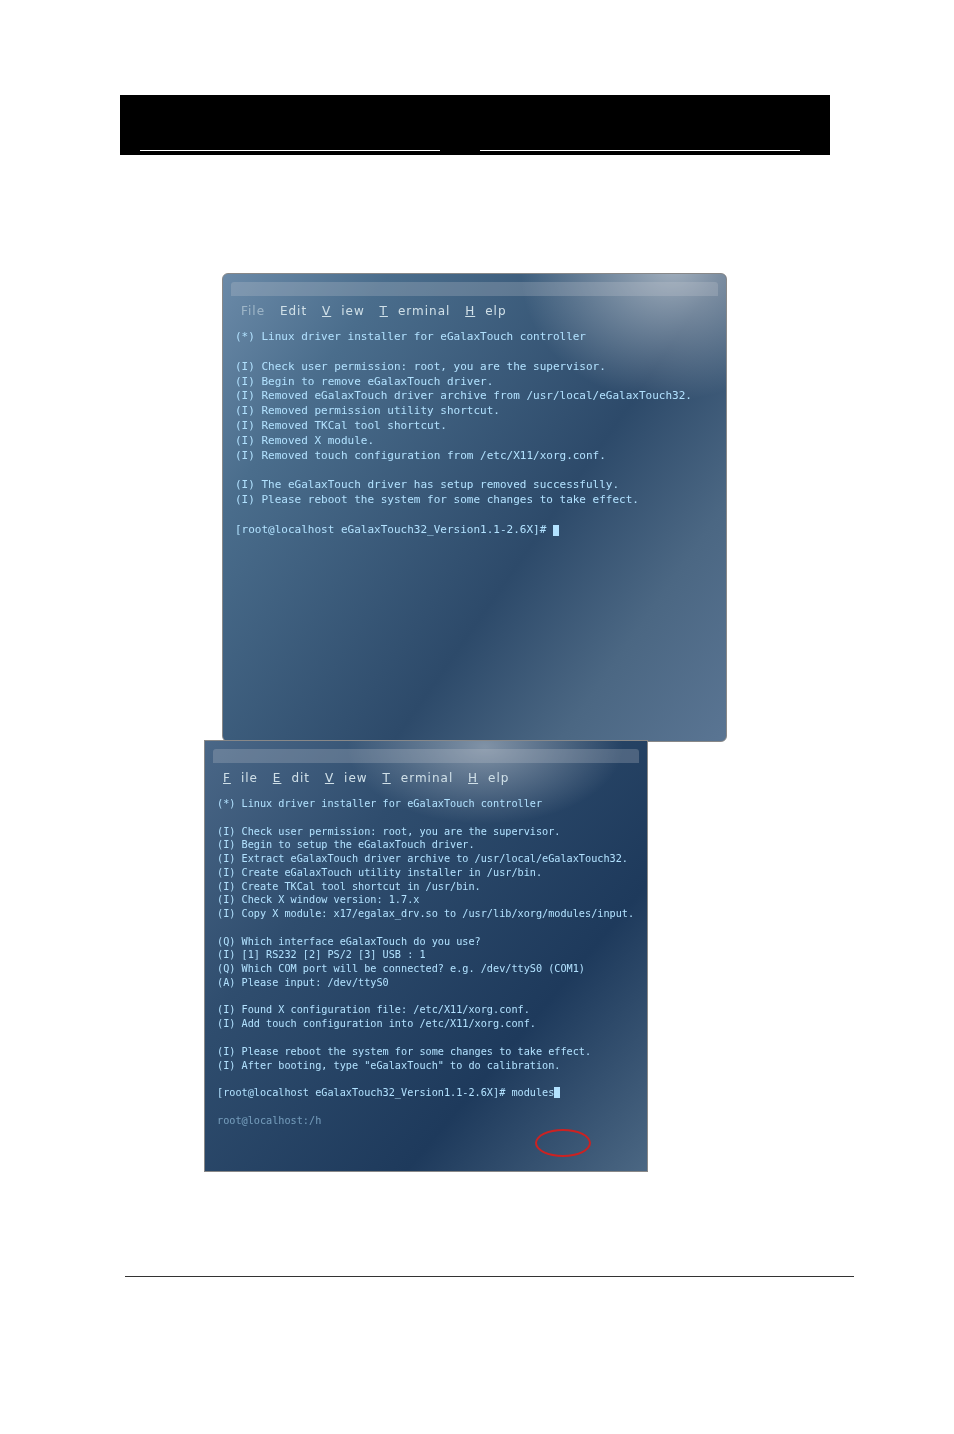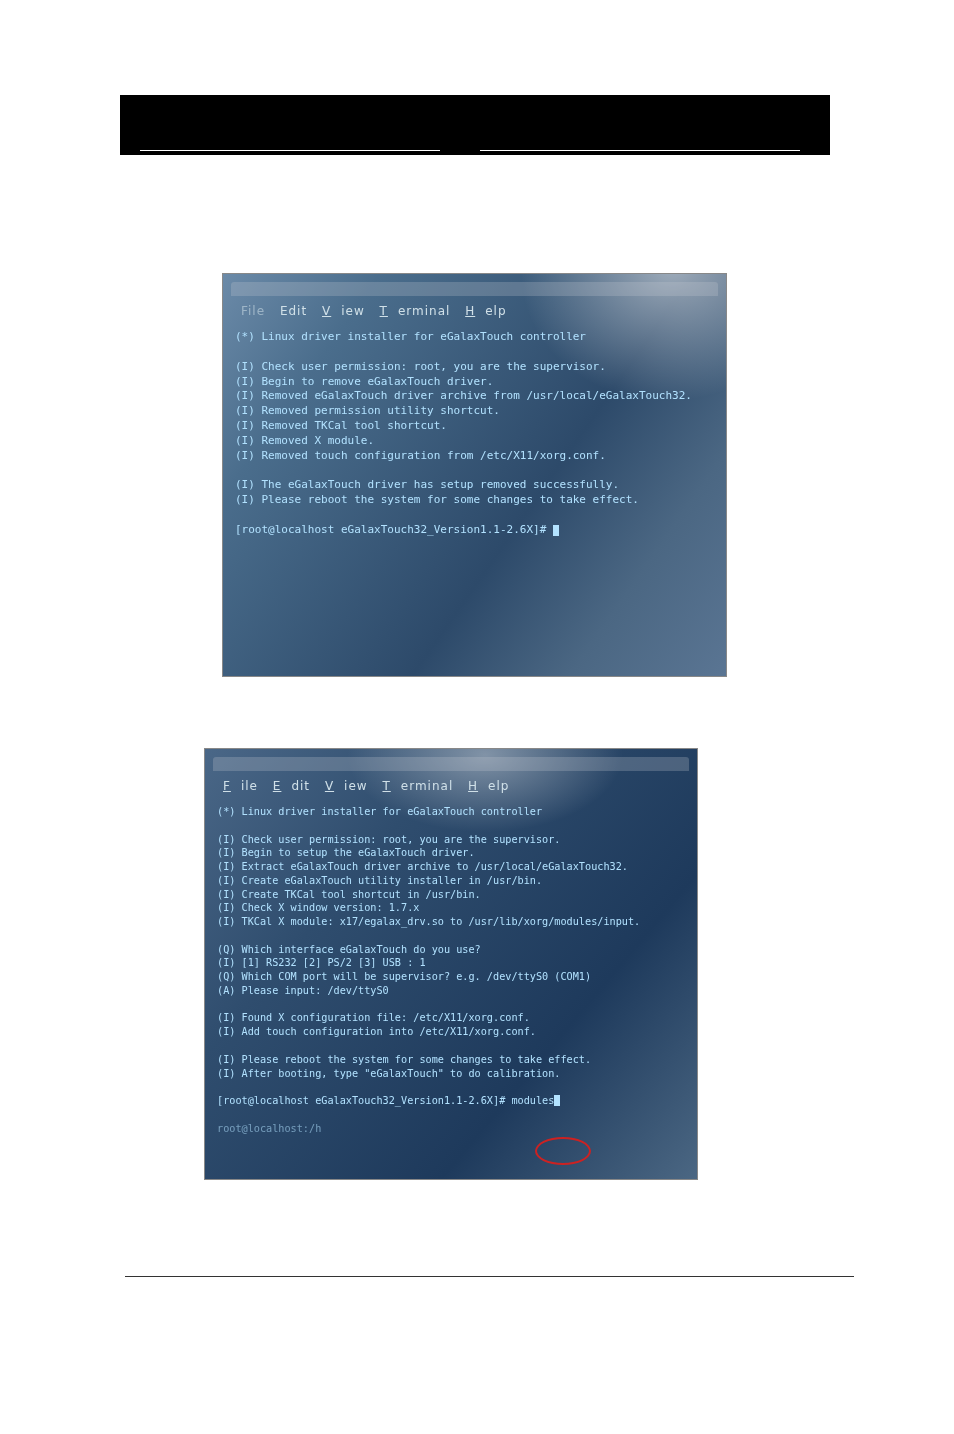--- a/index.html
+++ b/index.html
@@ -37,30 +37,30 @@
   }
   .terminal-photo {
     position: absolute;
     border: 1px solid #888;
     overflow: hidden;
   }
   .photo1 {
     top: 273px;
     left: 222px;
     width: 505px;
-    height: 404px;
+    height: 469px;
     background: linear-gradient(125deg, #6b8aa8 0%, #4a6d8c 20%, #2d4a6a 60%, #4b6783 80%, #5a7593 100%);
+    border-radius: 6px;
   }
   .photo2 {
     top: 740px;
     left: 204px;
-    width: 494px;
+    width: 444px;
     height: 432px;
     background: linear-gradient(130deg, #4a6787 0%, #2f4d6e 30%, #1e3a5c 70%, #4b6783 100%);
-    margin-top: 8px;
   }
   .term-window {
     position: absolute;
     top: 8px;
     left: 8px;
     right: 8px;
     bottom: 8px;
   }
   .menubar {
     color: #d0e0e8;
@@ -174,25 +174,25 @@
       <span><span class="ul">H</span>elp</span>
     </div>
     <div class="term-body"><span>(*) Linux driver installer for eGalaxTouch controller</span>
 
 <span>(I) Check user permission: root, you are the supervisor.</span>
 <span>(I) Begin to setup the eGalaxTouch driver.</span>
 <span>(I) Extract eGalaxTouch driver archive to /usr/local/eGalaxTouch32.</span>
 <span>(I) Create eGalaxTouch utility installer in /usr/bin.</span>
 <span>(I) Create TKCal tool shortcut in /usr/bin.</span>
 <span>(I) Check X window version: 1.7.x</span>
-<span>(I) TKCal X module: x17/egalax_drv.so to /usr/lib/xorg/modules/input.</span>
+<span>(I) Copy X module: x17/egalax_drv.so to /usr/lib/xorg/modules/input.</span>
 
 <span>(Q) Which interface eGalaxTouch do you use?</span>
 <span>(I) [1] RS232 [2] PS/2 [3] USB : 1</span>
-<span>(Q) Which COM port will be supervisor? e.g. /dev/ttyS0 (COM1)</span>
+<span>(Q) Which COM port will be connected? e.g. /dev/ttyS0 (COM1)</span>
 <span>(A) Please input: /dev/ttyS0</span>
 
 <span>(I) Found X configuration file: /etc/X11/xorg.conf.</span>
 <span>(I) Add touch configuration into /etc/X11/xorg.conf.</span>
 
 <span>(I) Please reboot the system for some changes to take effect.</span>
 <span>(I) After booting, type "eGalaxTouch" to do calibration.</span>
 
 <span>[root@localhost eGalaxTouch32_Version1.1-2.6X]# </span><span>modules</span><span class="cursor"></span>
 

